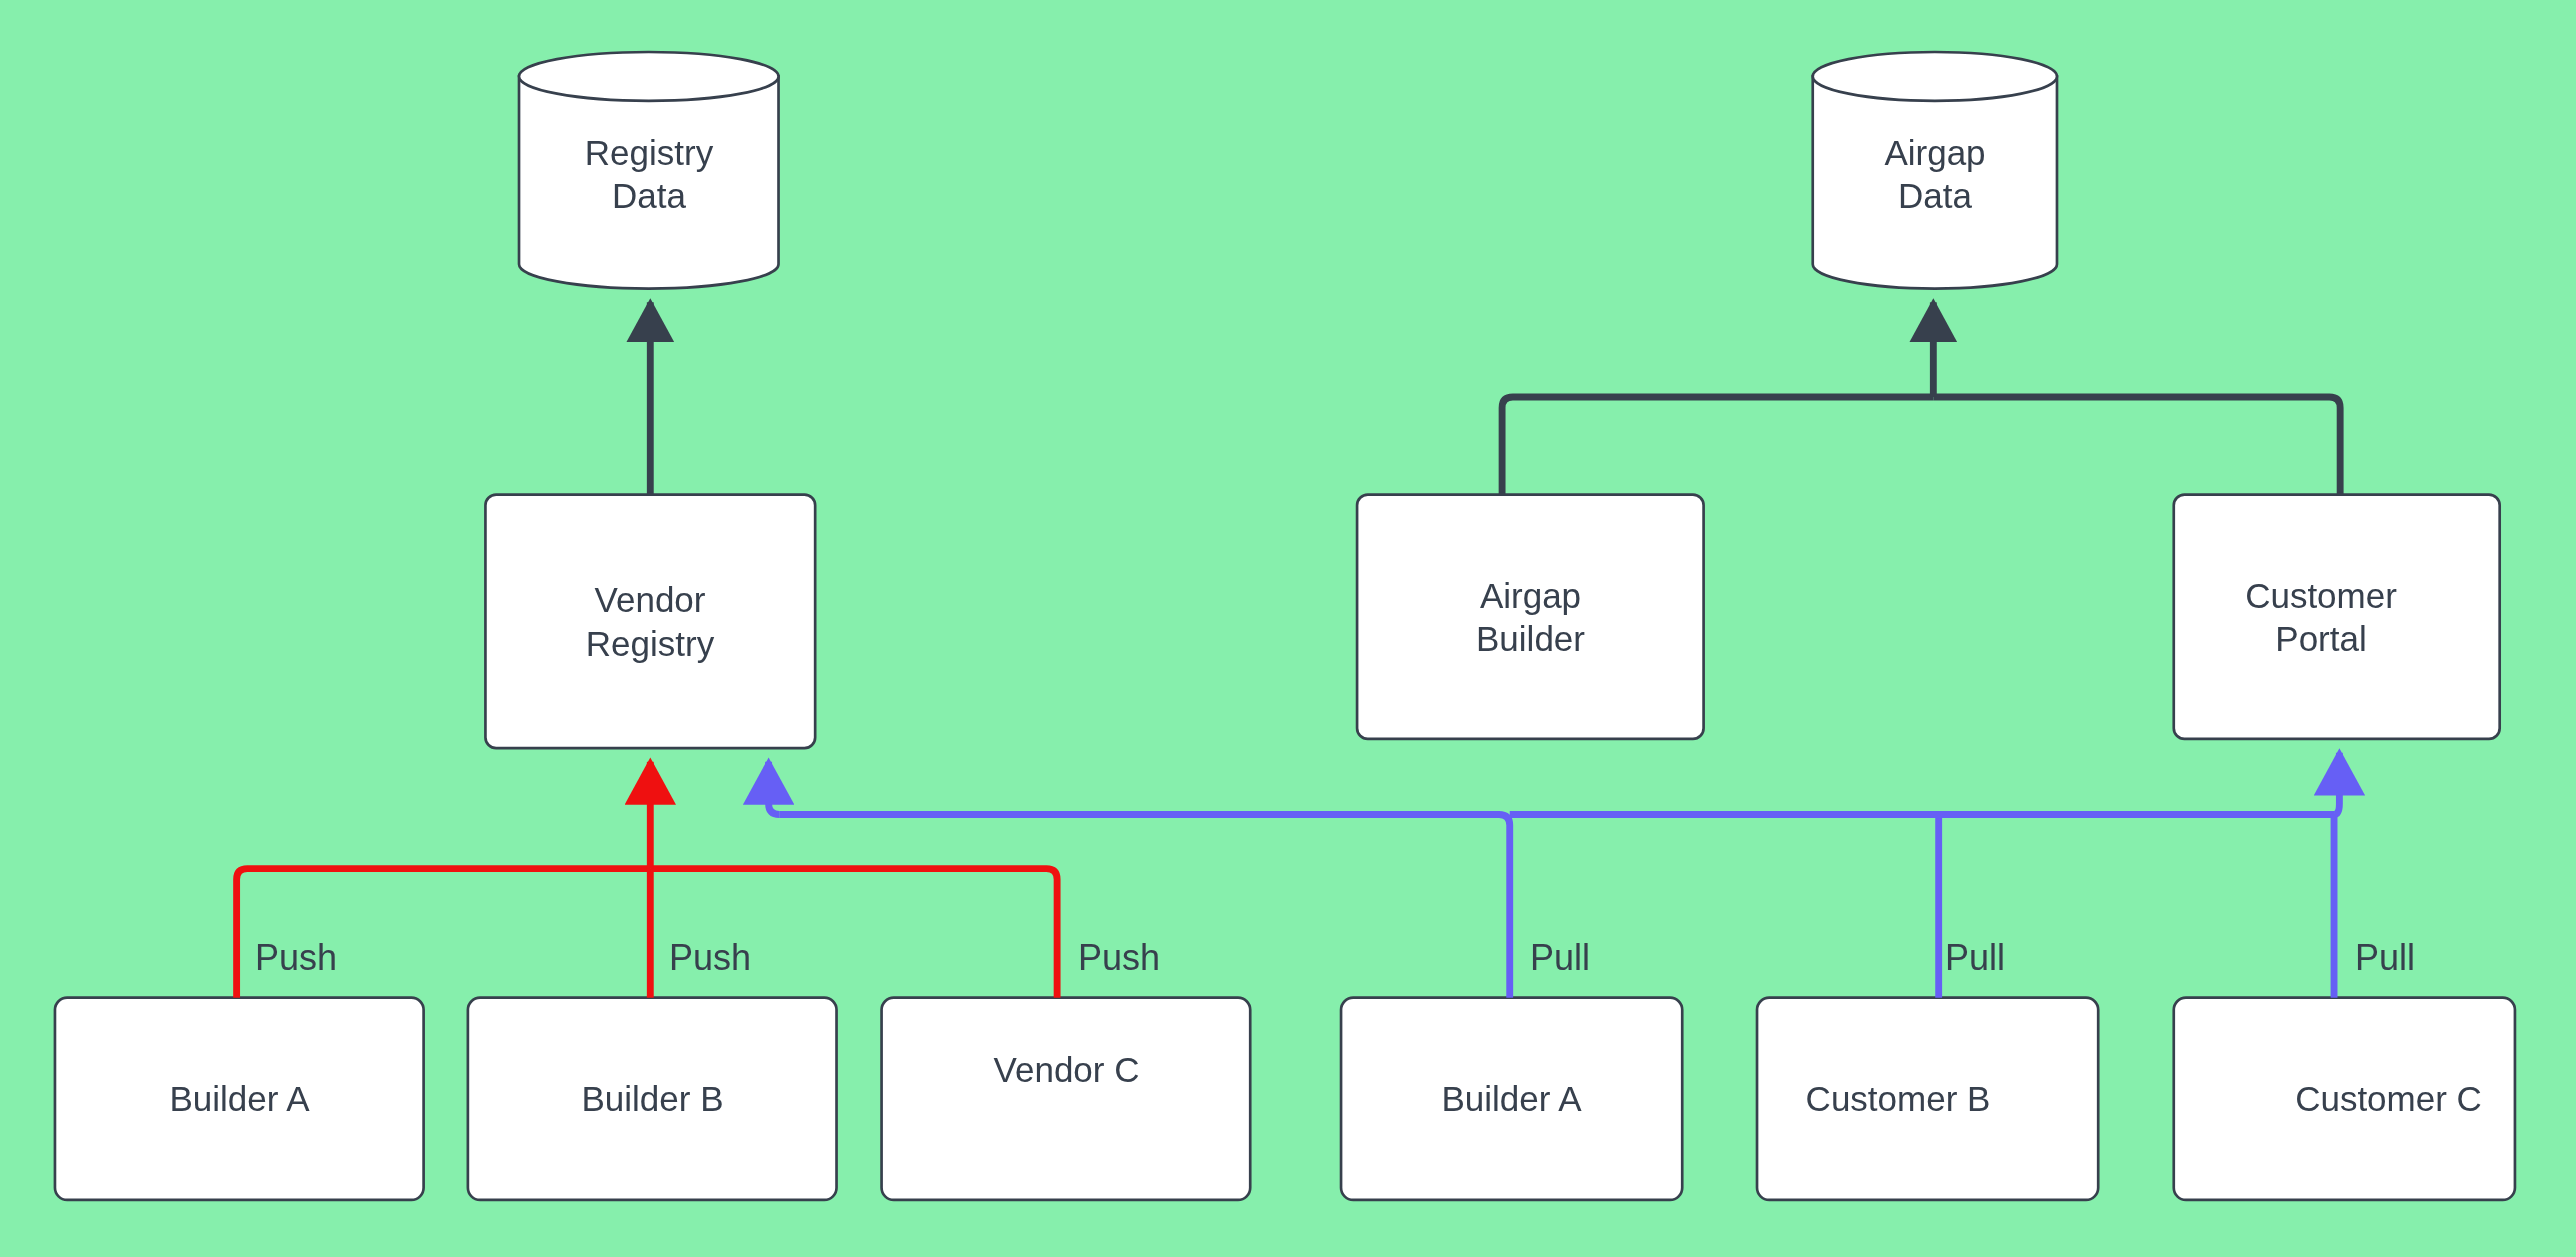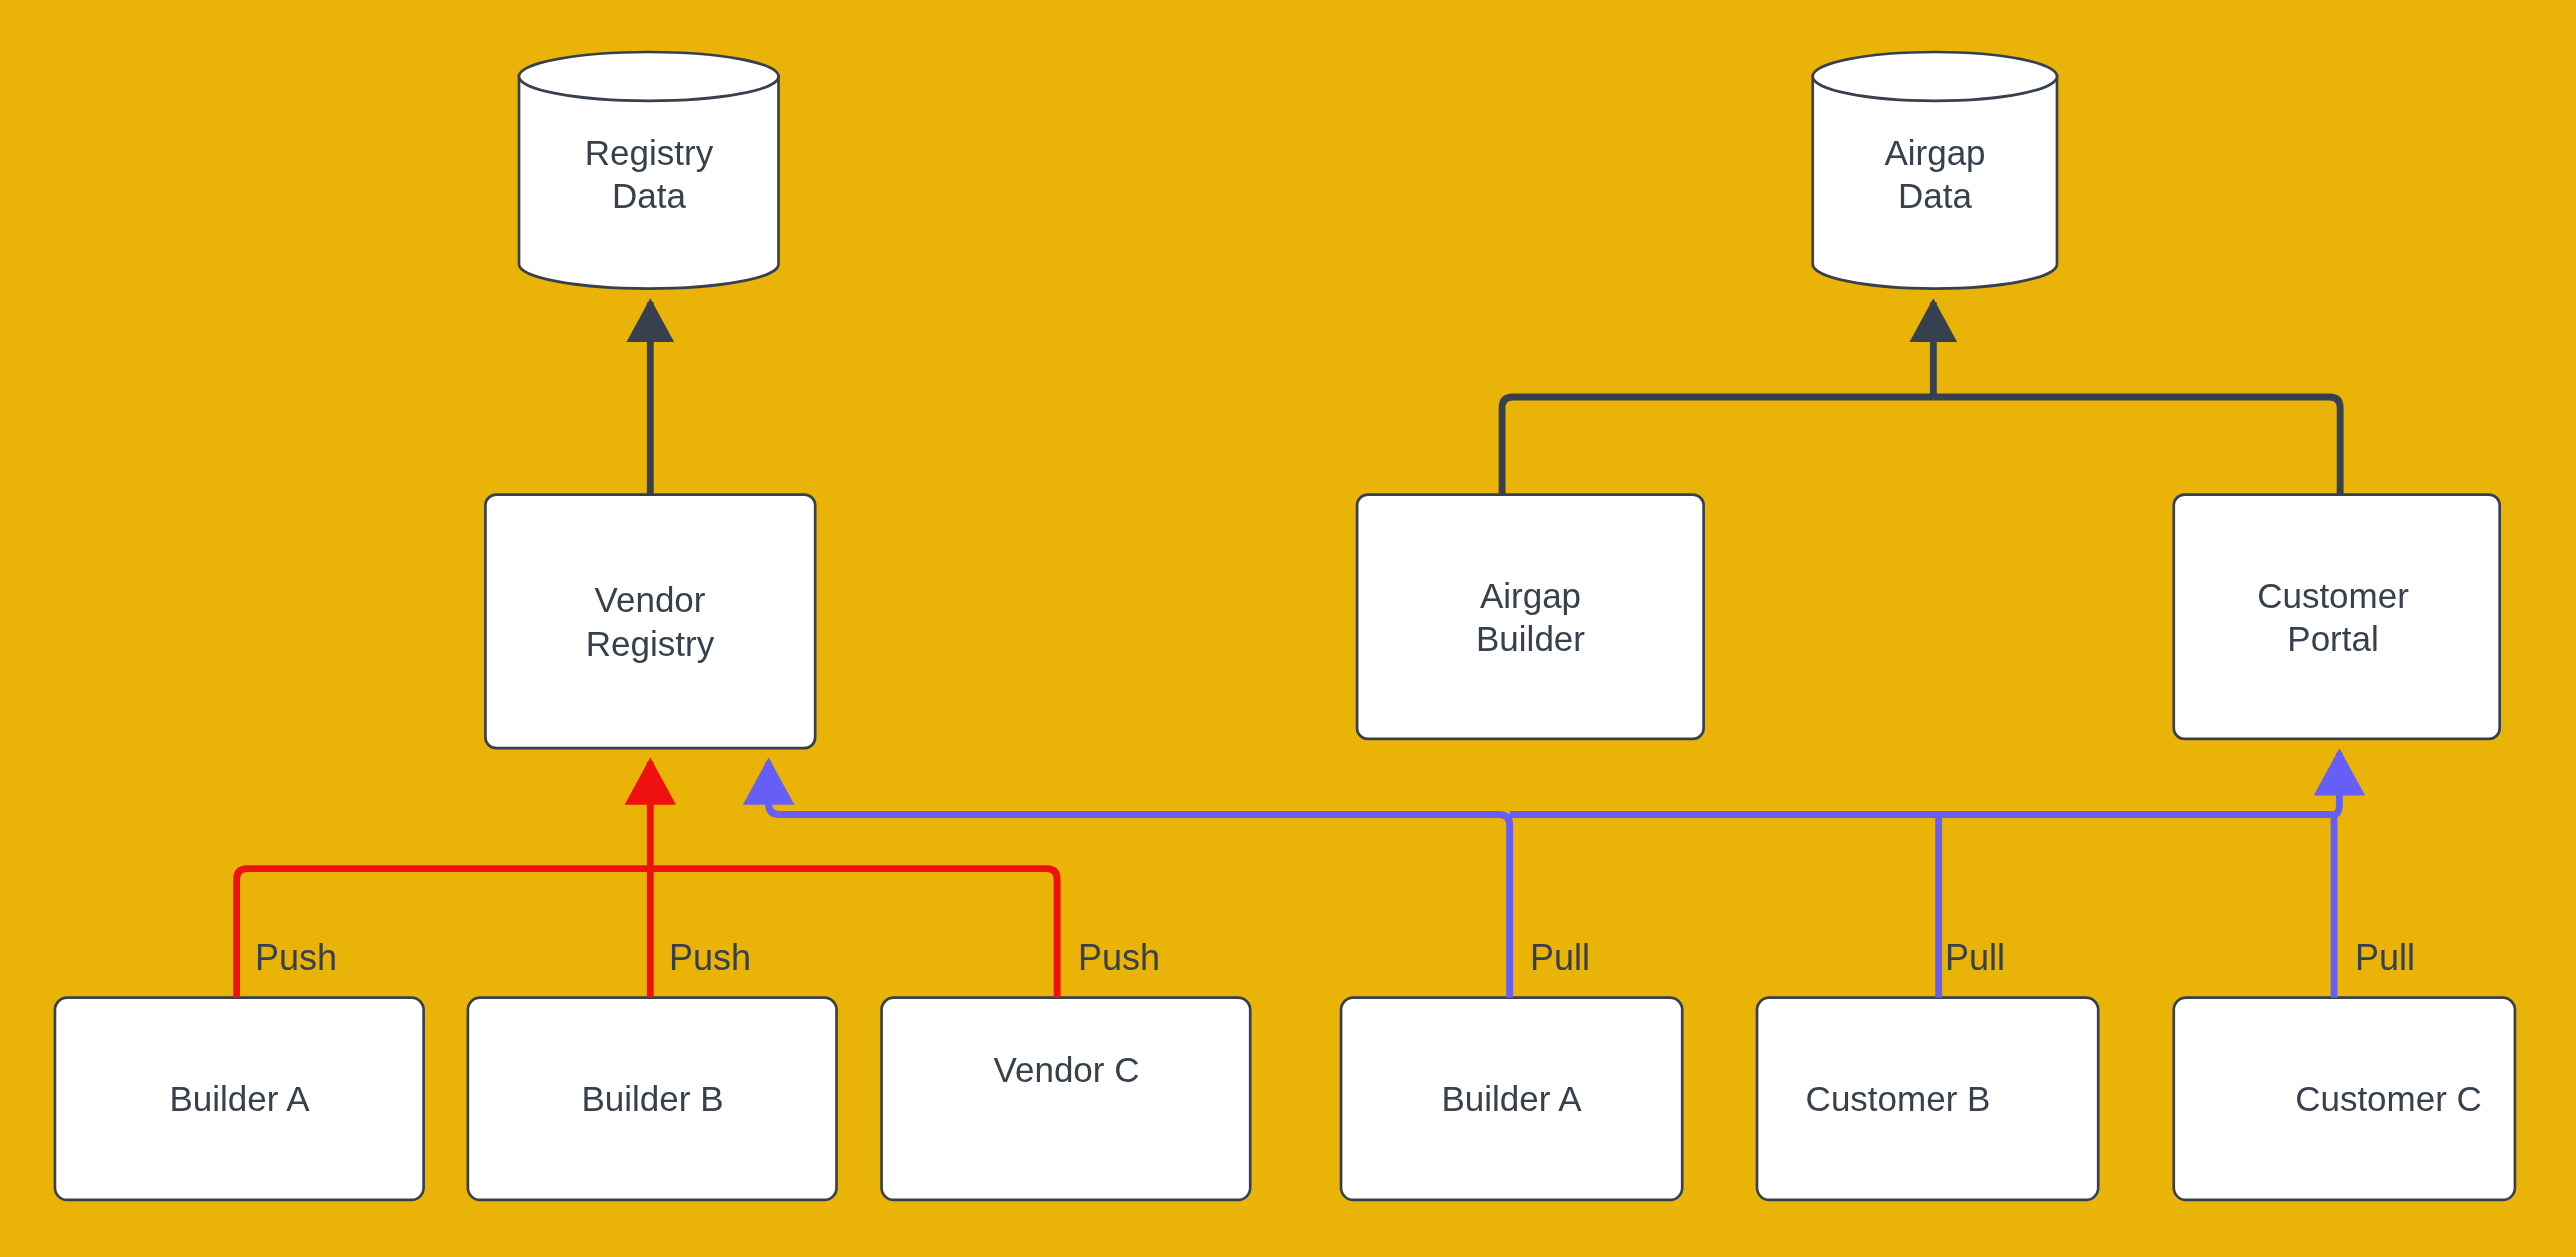--- a/index.html
+++ b/index.html
@@ -8,21 +8,21 @@
     padding: 0;
     background: #ffffff;
   }
   body {
     font-family: "Liberation Sans", "DejaVu Sans", sans-serif;
   }
   #diagram-root {
     position: relative;
     width: 2576px;
     height: 1258px;
-    background: #eab308;
+    background: #86efac;
     overflow: hidden;
   }
   #diagram-svg {
     position: absolute;
     left: 0;
     top: 0;
     width: 2576px;
     height: 1258px;
   }
   .node-label {
@@ -121,21 +121,21 @@
 
   <div class="node-label" style="left:1813px; top:84px; width:244px; height:180px;">Airgap
 Data</div>
 
   <div class="node-label" style="left:485px; top:495px; width:330px; height:253px;">Vendor
 Registry</div>
 
   <div class="node-label" style="left:1357px; top:495px; width:347px; height:244px;">Airgap
 Builder</div>
 
-  <div class="node-label" style="left:2174px; top:495px; width:294px; height:244px;padding-left:12px;">Customer
+  <div class="node-label" style="left:2174px; top:495px; width:294px; height:244px;">Customer
 Portal</div>
 
   <div class="node-label" style="left:55px; top:998px; width:369px; height:202px;">Builder A</div>
   <div class="node-label" style="left:468px; top:998px; width:369px; height:202px;">Builder B</div>
   <div class="node-label" style="left:882px; top:998px; width:369px; height:144px;">Vendor C</div>
   <div class="node-label" style="left:1341px; top:998px; width:341px; height:202px;">Builder A</div>
   <div class="node-label" style="left:1757px; top:998px; width:282px; height:202px;">Customer B</div>
   <div class="node-label" style="left:2174px; top:998px; width:341px; height:202px;padding-left:44px;">Customer C</div>
 
   <div class="edge-label" style="left:255px; top:940px;">Push</div>

